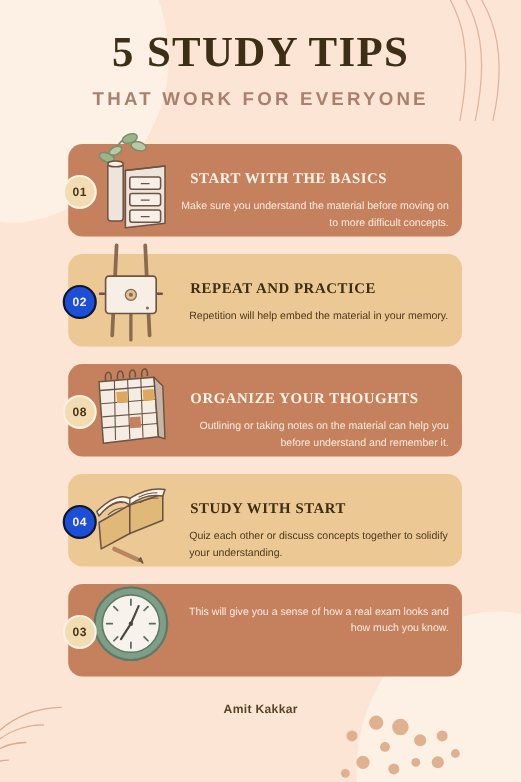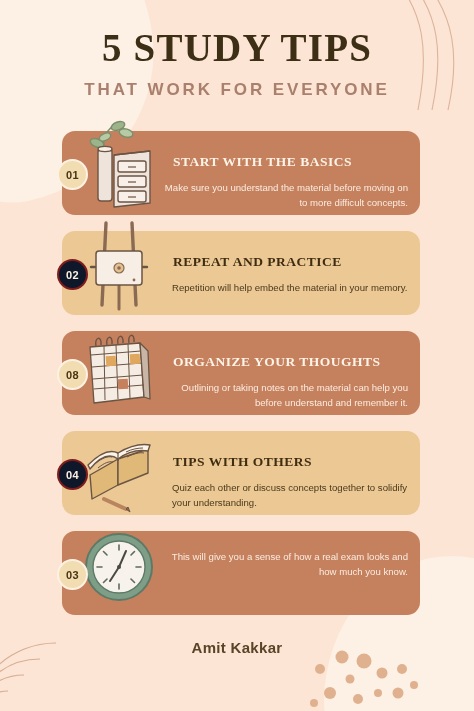--- a/index.html
+++ b/index.html
@@ -128,22 +128,22 @@
     letter-spacing: 0.4px;
     z-index: 5;
     box-sizing: border-box;
   }
   .badge.cream {
     background: #f2dcb2;
     border: 2px solid #fdf1e2;
     color: #4a3414;
   }
   .badge.brown {
-    background: #0f172a;
-    border: 2px solid #7f1d1d;
+    background: #1d4ed8;
+    border: 2px solid #0f172a;
     color: #fdf1e2;
   }
 
   .art {
     position: absolute;
     left: 82px;
     top: -4px;
     width: 74px;
     height: 96px;
     z-index: 4;
@@ -171,21 +171,21 @@
   .dark .tip-desc,  .dark-txt .tip-desc  { color: #fbece0; text-align: right; }
   .light-txt .tip-title { color: #3f2d11; }
   .light-txt .tip-desc  { color: #4a3a1d; margin-left: 10px; }
 
   
   .footer {
     position: relative;
     z-index: 3;
     text-align: center;
     margin-top: 16px;
-    font-size: 15px;
+    font-size: 11px;
     font-weight: bold;
     color: #5a4427;
     letter-spacing: 0.3px;
   }
 </style>
 </head>
 <body>
 
 <div class="poster">
 
@@ -323,21 +323,21 @@
           <path d="M36 34 L 36 42" stroke-width="1.2"></path>
           <path d="M14 44 C 20 39, 26 37, 30 38" stroke-width="1"></path>
           <path d="M16 49 C 22 44, 27 42, 31 43" stroke-width="1"></path>
           <path d="M44 33 C 50 30, 56 29, 61 29" stroke-width="1"></path>
           <path d="M45 38 C 51 35, 57 33, 62 34" stroke-width="1"></path>
           <path d="M22 80 L 44 90" stroke="#b9855f" stroke-width="4" stroke-linecap="round"></path>
           <path d="M44 90 L 48 93 L 46 88 Z" fill="#8a6a52" stroke-width="1"></path>
         </g>
       </svg>
       <div class="tip-text light-txt">
-        <h2 class="tip-title">TIPS WITH OTHERS</h2>
+        <h2 class="tip-title">STUDY WITH START</h2>
         <p class="tip-desc">Quiz each other or discuss concepts together to solidify your understanding.</p>
       </div>
     </div>
 
     <div class="tip-row">
       <div class="card dark"></div>
       <div class="badge cream">03</div>
       <svg class="art" viewBox="0 0 74 96">
         <g stroke-linecap="round">
           <circle cx="37" cy="48" r="33" fill="#7f9e88" stroke="#5d7a66" stroke-width="2"></circle>

